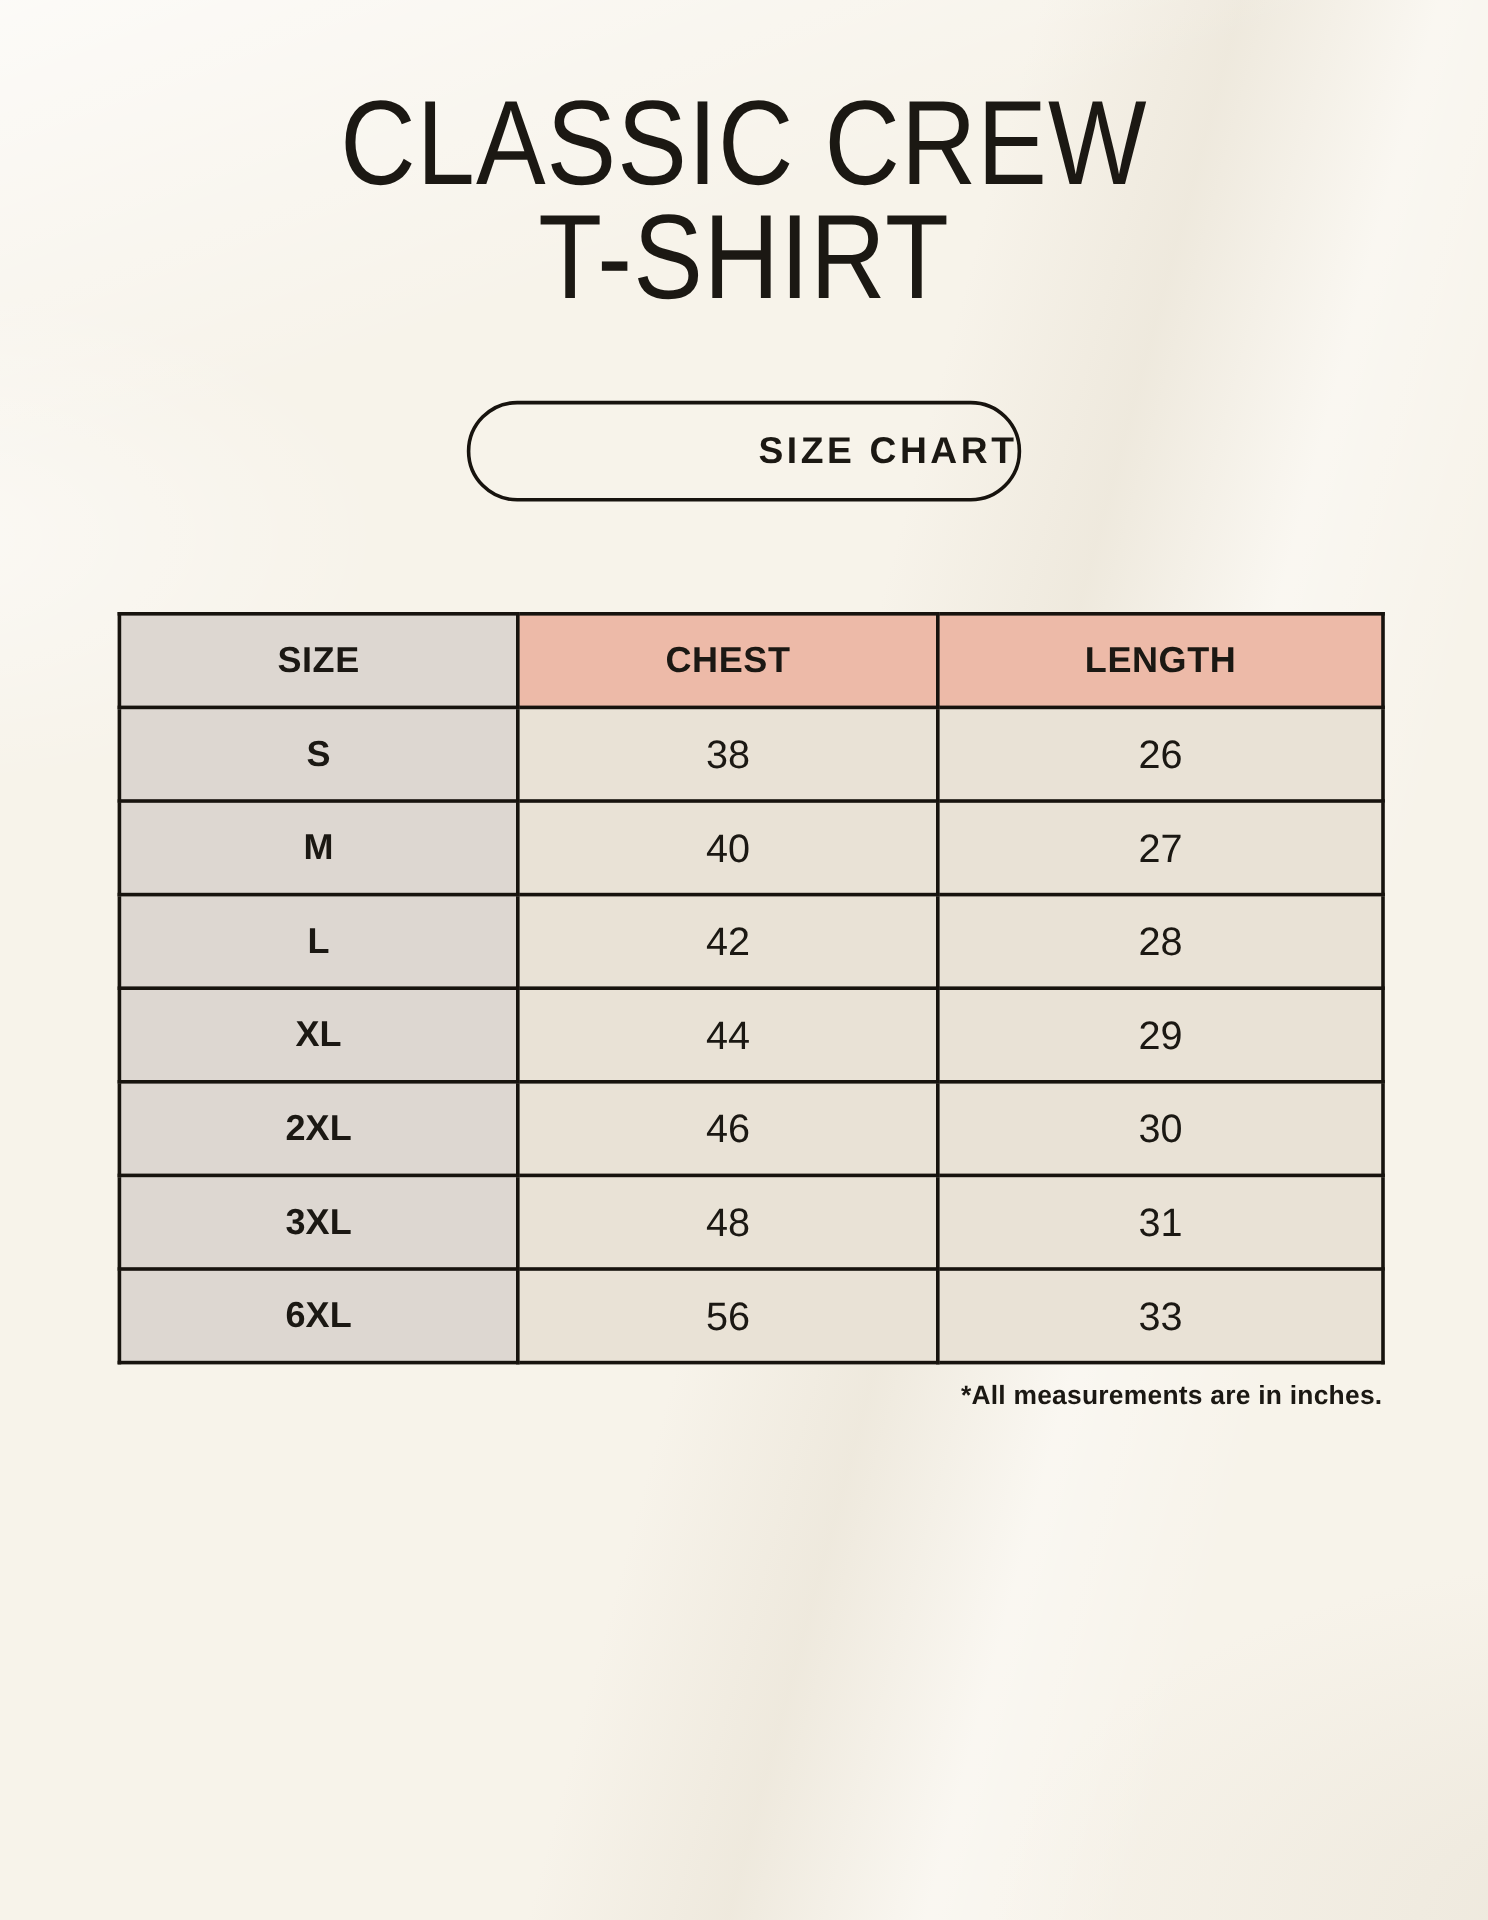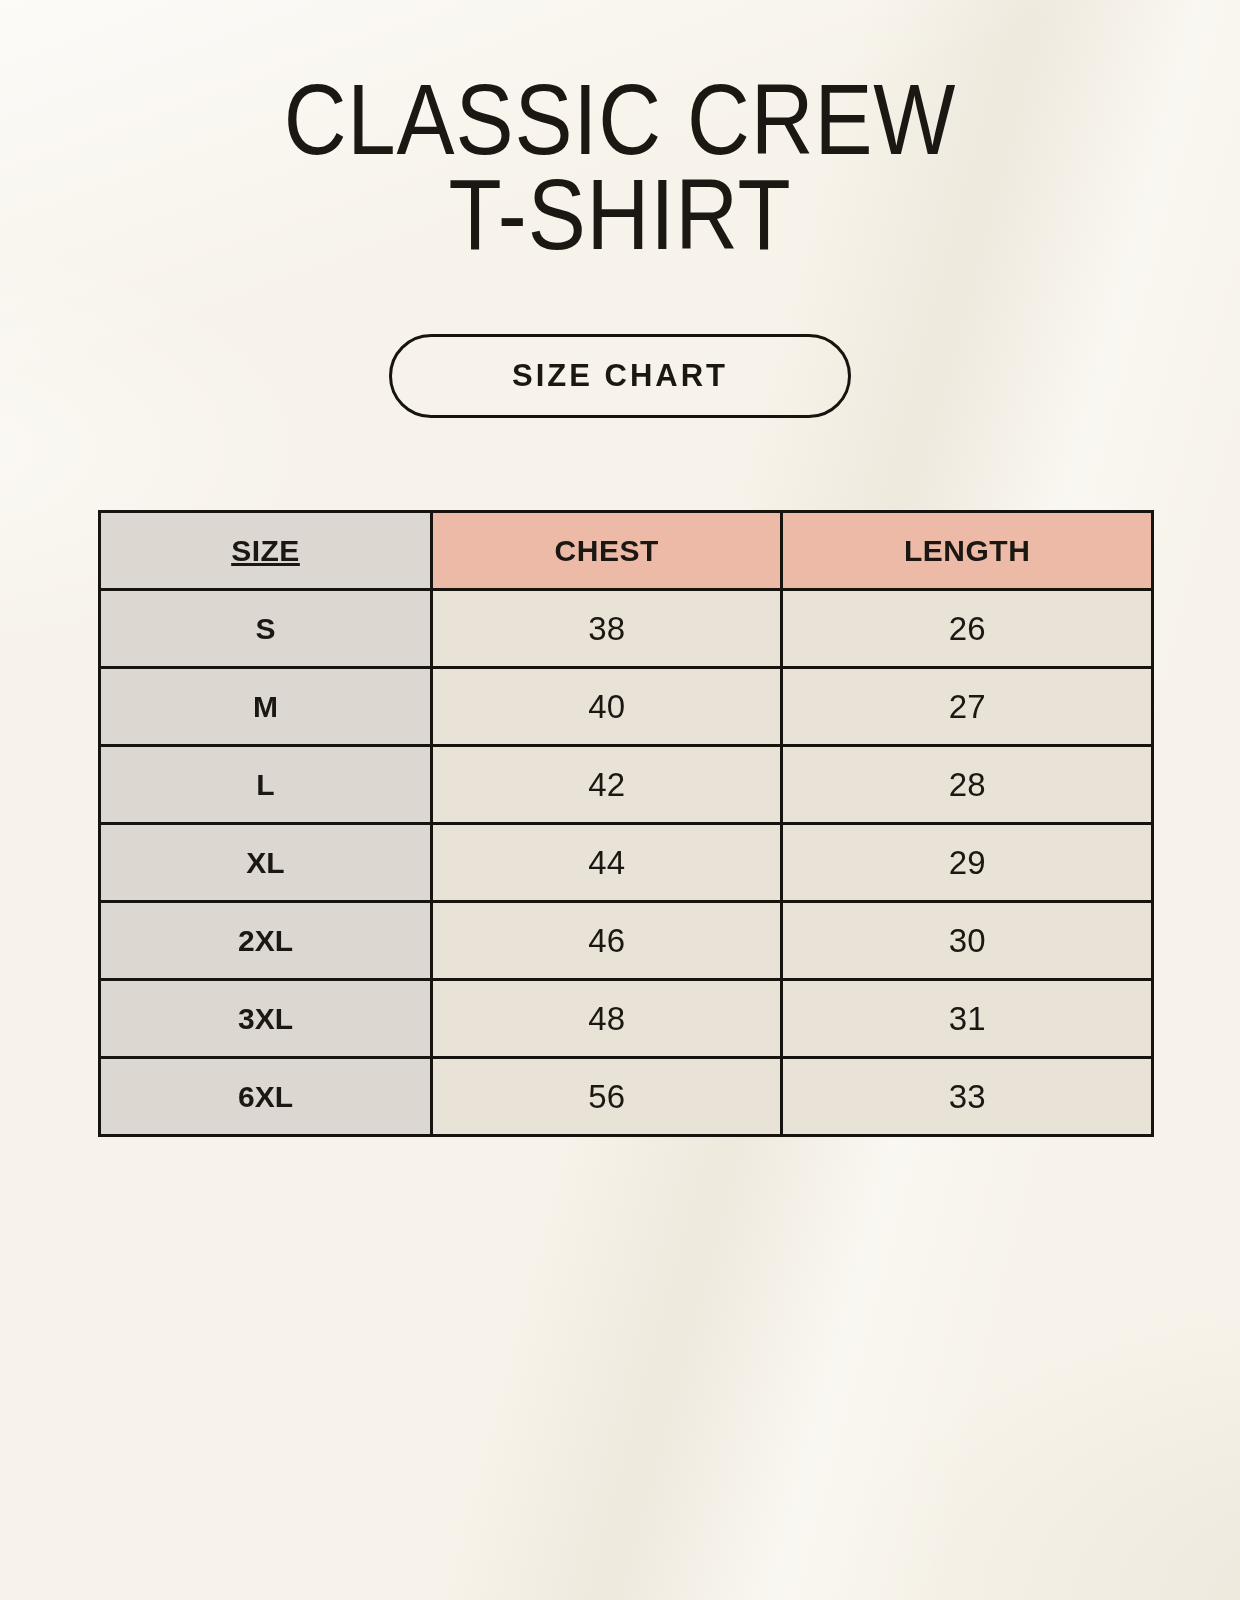--- a/index.html
+++ b/index.html
@@ -34,21 +34,21 @@
     transform:scaleX(0.87);
     transform-origin:50% 0;
     white-space:pre-line;
   }
 
   .badge{
     width:462px;height:84px;
     margin:72px auto 0;
     border:3px solid var(--border);
     border-radius:44px;
-    display:flex;align-items:center;justify-content:center;
+    display:flex;align-items:center;justify-content:flex-end;
     background:transparent;
     font-size:31px;font-weight:700;letter-spacing:3px;
     color:var(--text);
   }
 
   .table-wrap{
     position:absolute;
     left:98px;top:510px;
     width:1056px;
   }
@@ -58,21 +58,21 @@
     table-layout:fixed;
   }
   col.c1{width:327px;} col.c2{width:345px;} col.c3{width:365px;}
   th,td{
     border:3px solid var(--border);
     height:78px;
     text-align:center;
     vertical-align:middle;
   }
   thead th{font-size:30px;font-weight:700;letter-spacing:.5px;}
-  thead th.size-col{background:var(--size-column);text-decoration:underline;}
+  thead th.size-col{background:var(--size-column);}
   thead th.accent{background:var(--header-accent);}
   tbody td.size-col{background:var(--size-column);font-weight:700;font-size:30px;}
   tbody td.value{background:var(--cell);font-weight:400;font-size:33px;}
 
   .footnote{
     margin-top:13px;
     text-align:right;
     font-size:22px;
     font-weight:700;
     letter-spacing:.2px;
@@ -135,15 +135,16 @@
             <td class="value">48</td>
             <td class="value">31</td>
           </tr>
           <tr>
             <td class="size-col">6XL</td>
             <td class="value">56</td>
             <td class="value">33</td>
           </tr>
         </tbody>
     </table>
+    <div class="footnote">*All measurements are in inches.</div>
   </div>
 
 </div>
 
 </body></html>

